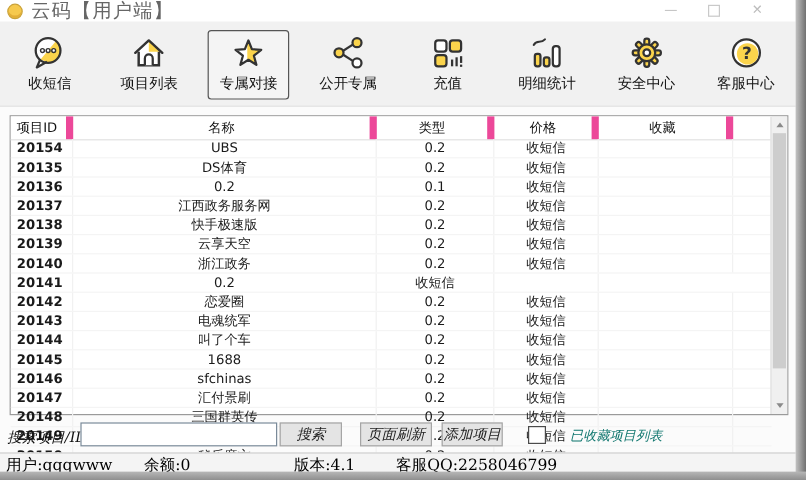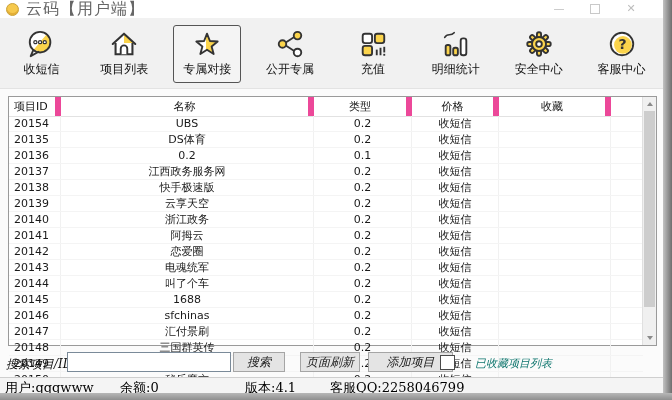--- a/index.html
+++ b/index.html
@@ -36,21 +36,21 @@
   .th{font-size:11px;color:#111;text-align:center;height:100%;line-height:19px;
       border-right:6px solid #ec4899;overflow:hidden;white-space:nowrap;}
   .th.c0{text-align:left;padding-left:5px;}
   .th.c5{border-right:none;}
   .tbody{position:absolute;top:19px;left:0;right:13px;bottom:0;display:grid;grid-auto-rows:1fr;}
   .tr{display:grid;grid-template-columns:52px 253px 98px 87px 112px 1fr;
       align-items:center;border-bottom:1px solid #f4f4f4;}
   .td{font-size:11px;color:#1a1a1a;text-align:center;height:100%;display:flex;
       align-items:center;justify-content:center;border-right:1px solid #f1f1f1;
       overflow:hidden;white-space:nowrap;}
-  .td.c0{justify-content:flex-start;padding-left:5px;}
+  .td.c0{justify-content:flex-start;padding-left:5px;font-weight:bold;}
   .td.c5{border-right:none;}
 
   
   .vscroll{position:absolute;top:0;right:0;bottom:0;width:13px;background:#f0f0f0;
            border-left:1px solid #e0e0e0;}
   .sb-btn{position:absolute;left:0;right:0;height:14px;display:flex;align-items:center;justify-content:center;}
   .sb-btn.up{top:0;} .sb-btn.down{bottom:0;}
   .tri-up{width:0;height:0;border-left:3px solid transparent;border-right:3px solid transparent;
           border-bottom:4px solid #8a8a8a;}
   .tri-down{width:0;height:0;border-left:3px solid transparent;border-right:3px solid transparent;
@@ -61,21 +61,21 @@
   .searchbar{position:absolute;top:350px;left:0;right:9px;height:26px;
              font-family:"DejaVu Serif","Liberation Serif",serif;}
   .s-label{position:absolute;left:6px;top:6px;font-size:12px;font-style:italic;color:#111;}
   .s-input{position:absolute;left:67px;top:2px;width:156px;height:18px;border:1px solid #7a8a99;
            background:#fff;font-size:12px;padding:0 3px;outline:none;}
   .btn{position:absolute;top:2px;height:20px;background:#e4e4e4;border:1px solid #a5a5a5;
        font-family:"DejaVu Serif","Liberation Serif",serif;font-size:12px;font-style:italic;
        color:#222;padding:0;line-height:18px;}
   .b-search{left:233px;width:52px;}
   .b-refresh{left:300px;width:60px;}
-  .b-add{left:368px;width:85px;}
+  .b-add{left:368px;width:51px;}
   .cb{position:absolute;left:440px;top:5px;width:13px;height:13px;background:#fff;
       border:1px solid #4a4a4a;}
   .cb-label{position:absolute;left:475px;top:6px;font-size:11px;font-style:italic;color:#0f766e;}
 
   
   .statusbar{position:absolute;top:377px;left:0;right:9px;height:16px;background:#f4f4f4;
              border-top:1px solid #cfcfcf;font-family:"DejaVu Serif","Liberation Serif",serif;
              font-size:13px;color:#000;}
   .st{position:absolute;top:1px;white-space:nowrap;}
   .st-user{left:5px;} .st-balance{left:120px;} .st-version{left:245px;} .st-qq{left:330px;}
@@ -289,21 +289,20 @@
         <div class="tr">
           <div class="td c0">20140</div>
           <div class="td c1">浙江政务</div>
           <div class="td c2">0.2</div>
           <div class="td c3">收短信</div>
           <div class="td c4"></div>
           <div class="td c5"></div>
         </div>
         <div class="tr">
           <div class="td c0">20141</div>
-          <div class="td c1">阿拇云</div>
           <div class="td c2">0.2</div>
           <div class="td c3">收短信</div>
           <div class="td c4"></div>
           <div class="td c5"></div>
         </div>
         <div class="tr">
           <div class="td c0">20142</div>
           <div class="td c1">恋爱圈</div>
           <div class="td c2">0.2</div>
           <div class="td c3">收短信</div>

